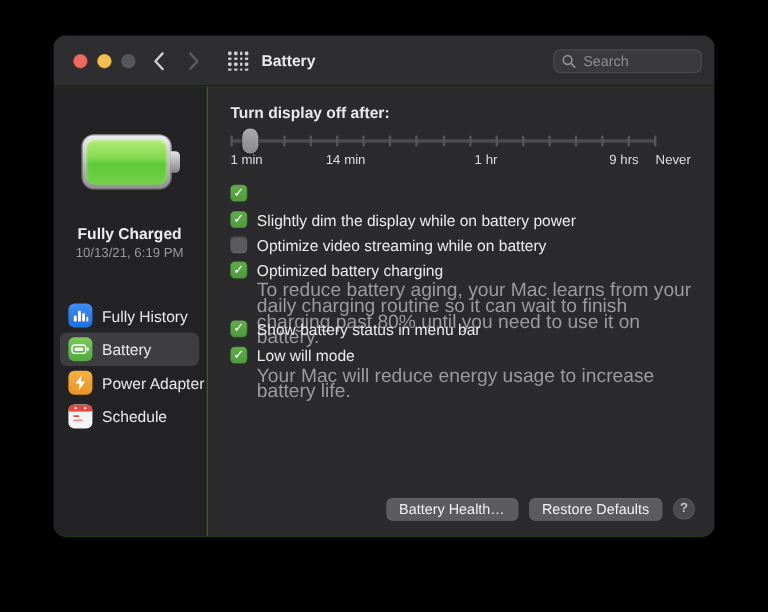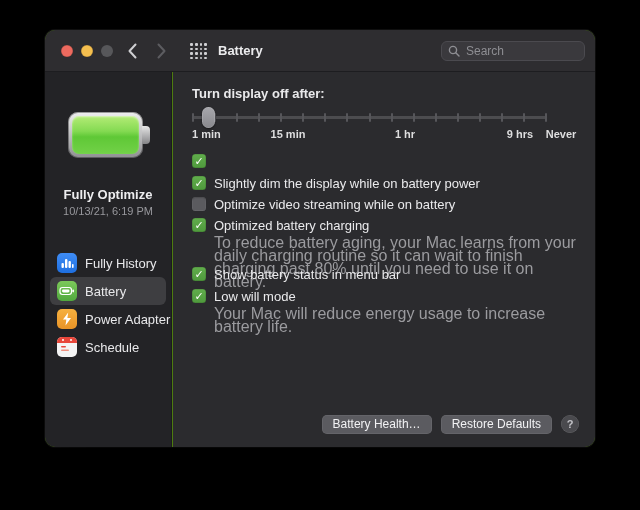--- a/index.html
+++ b/index.html
@@ -20,21 +20,21 @@
   .traffic i { width:12px; height:12px; border-radius:50%; display:block; }
   .tl-red { background:#ed6a5f; box-shadow:inset 0 0 0 .5px rgba(0,0,0,.25); }
   .tl-yellow { background:#f5bf4f; box-shadow:inset 0 0 0 .5px rgba(0,0,0,.25); }
   .tl-gray { background:#57575a; }
   .navbtns { position:absolute; left:82px; top:13px; display:flex; gap:20px; }
   .navbtns svg { display:block; }
   .grid-icon { position:absolute; left:145px; top:13px; width:17px; height:16px;
     display:grid; grid-template-columns:repeat(4,1fr); grid-template-rows:repeat(4,1fr); gap:2px; }
   .grid-icon i { background:#cfcfd2; border-radius:1px; }
   .win-title { position:absolute; left:173px; top:13px; font-size:13px; font-weight:700; color:#ebebed; }
-  .search { position:absolute; right:10px; top:11px; width:144px; height:20px; }
+  .search { position:absolute; right:10px; top:11px; width:124px; height:20px; }
   .search input { width:100%; height:100%; background:#3a393d; border:1px solid #4b4a4f;
     border-radius:6px; color:#d8d8db; font-size:12px; padding:0 6px 0 24px; outline:none;
     font-family:"Liberation Sans","DejaVu Sans",sans-serif; }
   .search input::placeholder { color:#8e8e93; }
   .search svg { position:absolute; left:7px; top:4px; }
 
   
   .sidebar { position:absolute; left:0; top:42px; bottom:0; width:127px;
     background:#232326; border-right:1px solid #1b1b1d; }
   .battery-art { position:absolute; left:23px; top:40px; width:82px; height:46px; }
@@ -68,21 +68,21 @@
   .slider { position:absolute; left:19px; top:34px; width:355px; height:22px; }
   .slider .track { position:absolute; left:0; right:0; top:10px; height:3px;
     background:#4c4c4f; border-radius:2px; }
   .slider .ticks { position:absolute; left:0; right:0; top:7px; height:9px;
     display:flex; justify-content:space-between; }
   .slider .ticks i { width:2px; height:9px; background:#56565a; border-radius:1px; }
   .slider .thumb { position:absolute; left:10px; top:1px; width:13px; height:21px; border-radius:7px;
     background:linear-gradient(180deg,#a8a8ad,#88888d);
     box-shadow:0 1px 2px rgba(0,0,0,.5), inset 0 0 0 .5px rgba(255,255,255,.25); }
   .tick-labels { position:absolute; left:19px; top:56px; width:390px; height:14px;
-    font-size:11px; font-weight:700; color:#dededf; }
+    font-size:11px; font-weight:400; color:#dededf; }
   .tick-labels span { position:absolute; white-space:nowrap; }
   .tlab-0 { left:0; }
   .tlab-1 { left:96px; transform:translateX(-50%); }
   .tlab-2 { left:213px; transform:translateX(-50%); }
   .tlab-3 { left:328px; transform:translateX(-50%); }
   .tlab-4 { left:369px; transform:translateX(-50%); }
 
   .chk-row { position:absolute; left:19px; height:22px; display:flex; align-items:center; gap:8px; }
   .checkbox { width:14px; height:14px; border-radius:3.5px; background:#5b5b5f;
     box-shadow:inset 0 1px 1px rgba(0,0,0,.25), inset 0 0 0 .5px rgba(255,255,255,.12);
@@ -155,21 +155,21 @@
         <input type="text" placeholder="Search" style="">
       </div>
     </div>
 
     <aside class="sidebar">
       <div class="battery-art">
         <div class="shell"></div>
           <div class="fill"></div>
           <div class="nub"></div>
       </div>
-      <div class="status-title">Fully Optimize</div>
+      <div class="status-title">Fully Charged</div>
       <div class="status-date">10/13/21, 6:19 PM</div>
 
       <div class="side-list">
         <div class="side-row">
           <span class="side-ic ic-usage">
             <svg width="14" height="14" viewBox="0 0 14 14">
               <rect x="1.5" y="7" width="2.4" height="5" rx="1" fill="#fff"></rect>
               <rect x="5" y="3" width="2.4" height="9" rx="1" fill="#fff"></rect>
               <rect x="8.5" y="5" width="2.4" height="7" rx="1" fill="#fff"></rect>
               <rect x="12" y="8" width="1.6" height="4" rx="0.8" fill="#fff"></rect>
@@ -231,21 +231,21 @@
             <i></i>
             <i></i>
             <i></i>
             <i></i>
             <i></i>
         </div>
         <div class="thumb"></div>
       </div>
       <div class="tick-labels">
         <span class="tlab-0">1 min</span>
-        <span class="tlab-1">15 min</span>
+        <span class="tlab-1">14 min</span>
         <span class="tlab-2">1 hr</span>
         <span class="tlab-3">9 hrs</span>
         <span class="tlab-4">Never</span>
       </div>
 
       <div class="chk-row" style="top:78px">
         <span class="checkbox checked"></span>
       </div>
       <div class="chk-row" style="top:100px">
         <span class="checkbox checked"></span>

